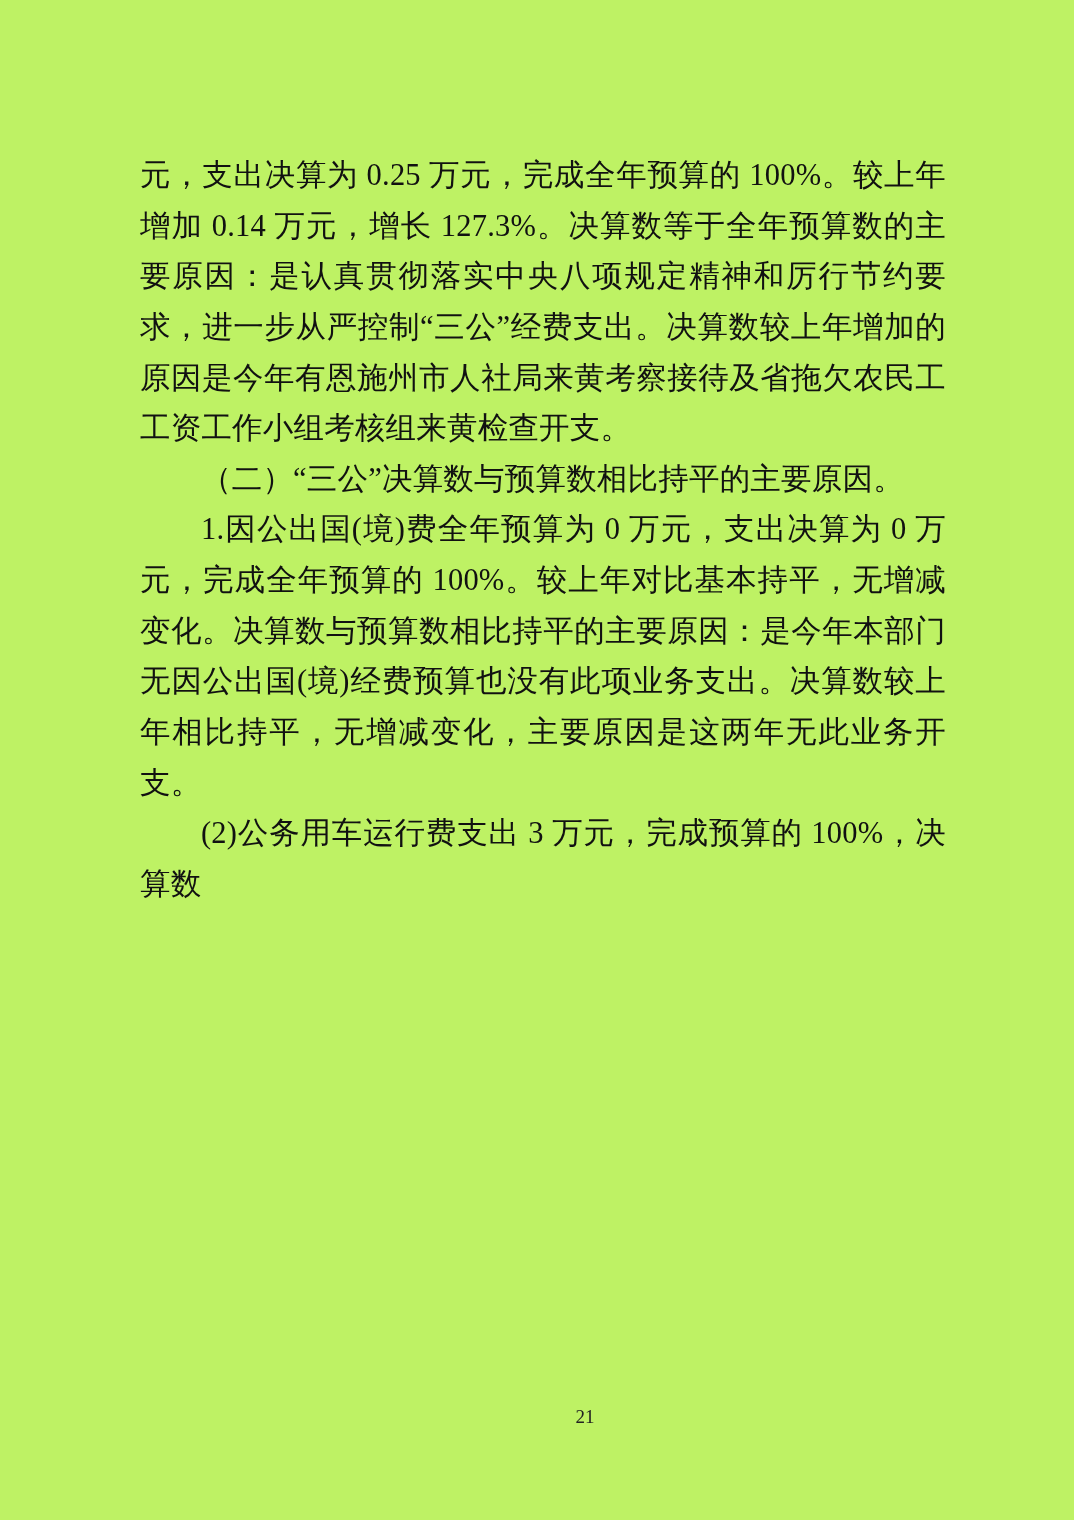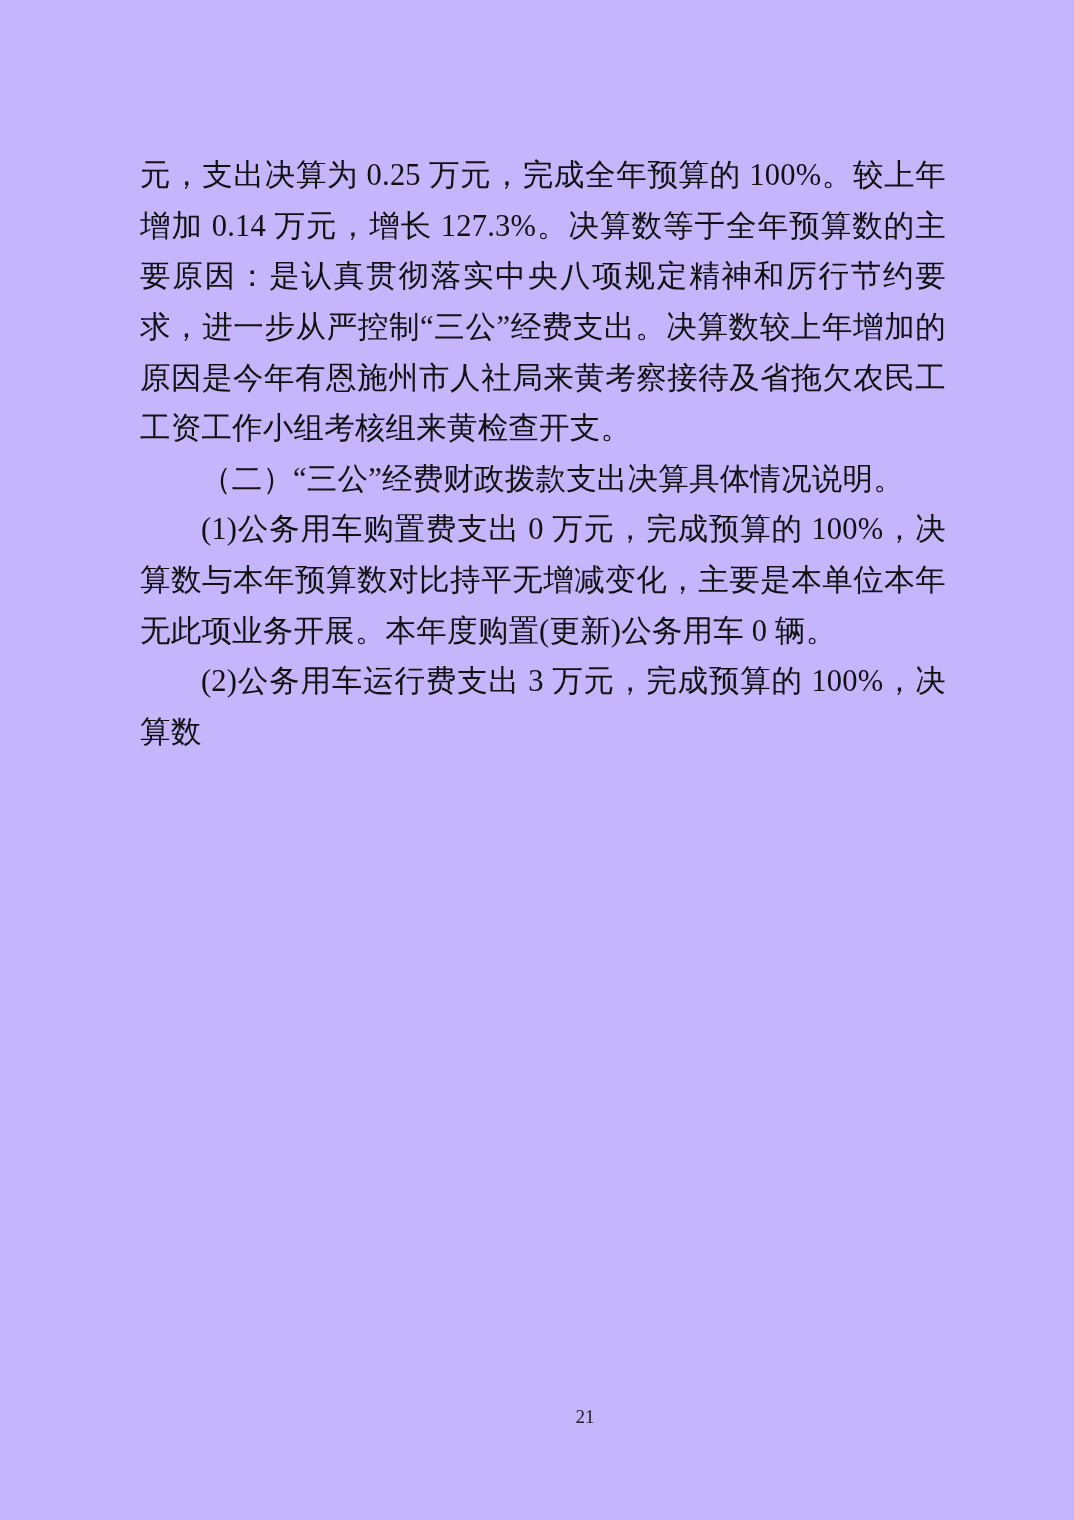--- a/index.html
+++ b/index.html
@@ -14,21 +14,21 @@
     color: #111111;
     position: relative;
     overflow: hidden;
   }
   .page {
     width: 1074px;
     height: 1520px;
     box-sizing: border-box;
     padding: 150px 128px 0 140px;
     position: relative;
-    background: #c4b5fd;
+    background: #bef264;
   }
   .body-text {
     font-size: 30.5px;
     line-height: 1.66;
     text-align: justify;
     text-justify: inter-ideograph;
     letter-spacing: 0.2px;
   }
   .body-text p {
     margin: 0;
@@ -49,18 +49,18 @@
     color: #222;
     padding-left: 48px;
   }
 </style>
 </head>
 <body>
 
 <div class="page">
   <div class="body-text">
     <p>元，支出决算为 0.25 万元，完成全年预算的 100%。较上年增加 0.14 万元，增长 127.3%。决算数等于全年预算数的主要原因：是认真贯彻落实中央八项规定精神和厉行节约要求，进一步从严控制“三公”经费支出。决算数较上年增加的原因是今年有恩施州市人社局来黄考察接待及省拖欠农民工工资工作小组考核组来黄检查开支。</p>
-    <p class="indent">（二）“三公”经费财政拨款支出决算具体情况说明。</p>
-    <p class="indent">(1)公务用车购置费支出 0 万元，完成预算的 100%，决算数与本年预算数对比持平无增减变化，主要是本单位本年无此项业务开展。本年度购置(更新)公务用车 0 辆。</p>
+    <p class="indent">（二）“三公”决算数与预算数相比持平的主要原因。</p>
+    <p class="indent">1.因公出国(境)费全年预算为 0 万元，支出决算为 0 万元，完成全年预算的 100%。较上年对比基本持平，无增减变化。决算数与预算数相比持平的主要原因：是今年本部门无因公出国(境)经费预算也没有此项业务支出。决算数较上年相比持平，无增减变化，主要原因是这两年无此业务开支。</p>
     <p class="indent">(2)公务用车运行费支出 3 万元，完成预算的 100%，决算数</p>
   </div>
   <div class="page-number">21</div>
 </div>
 
 </body></html>

